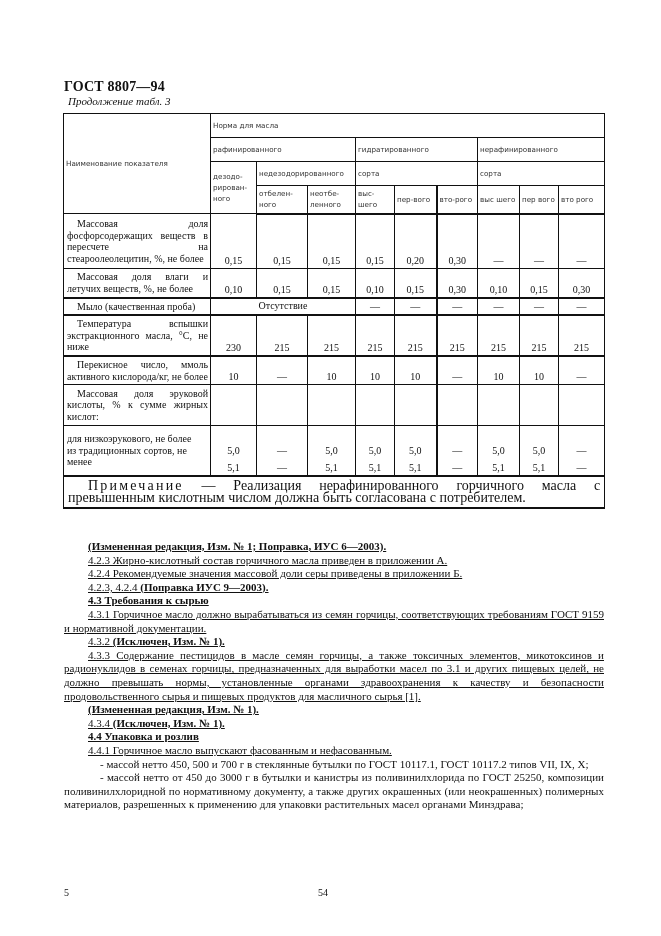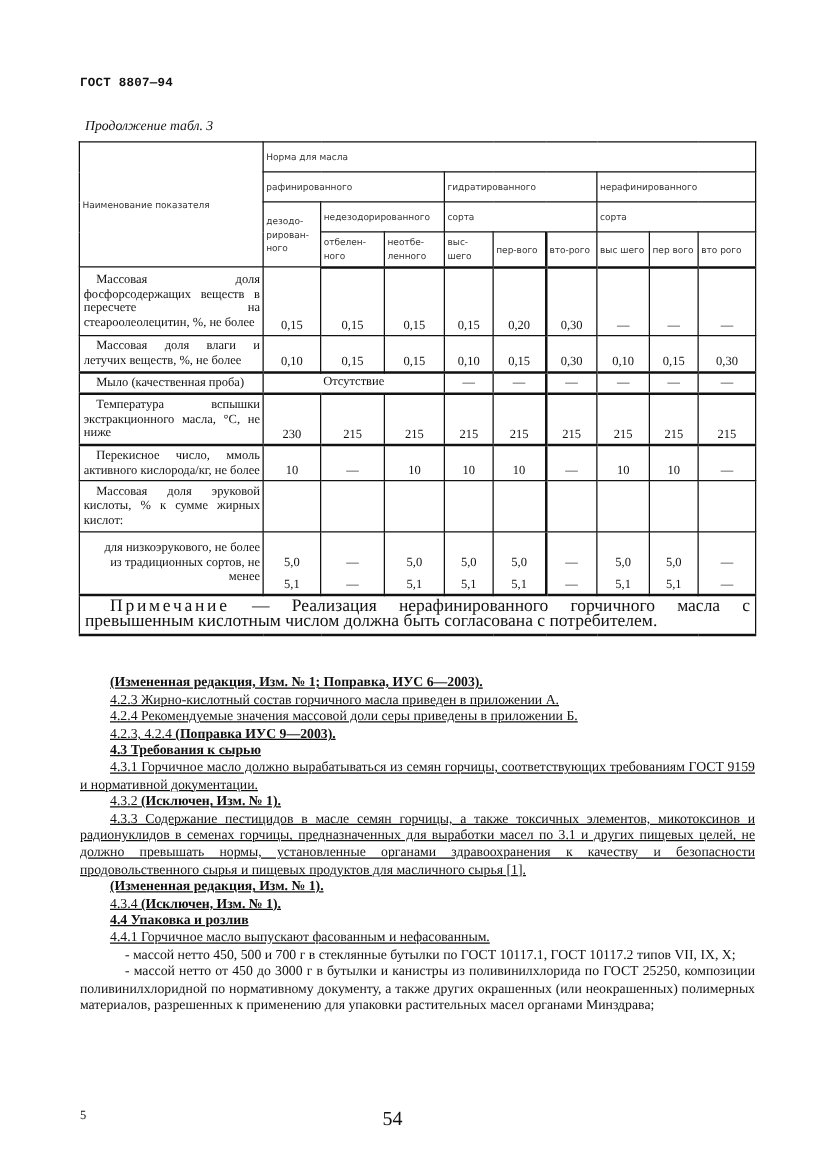--- a/index.html
+++ b/index.html
@@ -1,37 +1,37 @@
 <!DOCTYPE html>
 <html><head>
 <meta charset="utf-8">
 <style>
   html, body { margin: 0; padding: 0; background: #ffffff; }
   body { width: 661px; height: 936px; position: relative; overflow: hidden;
          font-family: "Liberation Serif", "DejaVu Serif", serif; color: #111; }
-  .doc-id { position: absolute; left: 64px; top: 62px; font-weight: bold; font-size: 10px; letter-spacing: 0.2px; font-family: Liberation Mono, monospace; }
+  .doc-id { position: absolute; left: 64px; top: 79px; font-weight: bold; font-size: 14px; letter-spacing: 0.2px; }
   .cont { position: absolute; left: 68px; top: 95px; font-style: italic; font-size: 11px; }
   table.spec { position: absolute; left: 63px; top: 113px; width: 541px; border-collapse: collapse; table-layout: fixed; font-size: 10px; }
   table.spec td, table.spec th { border: 1px solid #111; padding: 0 2px; font-weight: normal; vertical-align: middle; }
   table.spec th { font-family: "DejaVu Sans", sans-serif; font-size: 7.2px; color: #333; text-align: left; line-height: 11px; }
   table.spec thead tr:last-child th { border-bottom: 2px solid #111; }
   table.spec td.name { text-align: justify; line-height: 11.5px; padding: 2px 2px 2px 3px; }
   table.spec td.name .first { text-indent: 10px; display:block; }
   table.spec td.val { text-align: center; vertical-align: bottom; padding-bottom: 2px; font-size: 10px; }
   table.spec tr.sep td { border-top: 2px solid #111; }
   .thick-l { border-left: 2px solid #111 !important; }
   td.note { text-align: justify; line-height: 12px; padding: 3px 4px !important; font-size: 14px; border-bottom: 2px solid #111 !important; }
   .spaced { letter-spacing: 2.2px; }
   .body-text { position: absolute; left: 64px; top: 540px; width: 540px; font-size: 11px; line-height: 13.6px; }
   .body-text p { margin: 0; text-align: justify; }
   .body-text p.ind { text-indent: 24px; text-decoration: underline; }
   .body-text p.ind2 { text-indent: 36px; }
   .b { font-weight: bold; }
   .footer-left { position: absolute; left: 64px; top: 887px; font-size: 10px; }
-  .footer-center { position: absolute; left: 306px; top: 887px; font-size: 16px; }
+  .footer-center { position: absolute; left: 318px; top: 887px; font-size: 10px; }
   .lines { display:block; }
 </style>
 </head>
 <body>
 
 <div class="doc-id">ГОСТ 8807—94</div>
 <div class="cont">Продолжение табл. 3</div>
 
 <table class="spec">
   <colgroup>
@@ -150,21 +150,21 @@
       <td class="val"></td>
       <td class="val"></td>
       <td class="val"></td>
       <td class="val"></td>
       <td class="val thick-l"></td>
       <td class="val"></td>
       <td class="val"></td>
       <td class="val"></td>
     </tr>
     <tr style="height:50px">
-      <td class="name" style="text-align:right;">
+      <td class="name" style="text-align:left;">
         <span class="lines">для низкоэрукового, не более</span>
         <span class="lines">из традиционных сортов, не менее</span>
       </td>
       <td class="val">
           <span class="lines">5,0</span>
           <span class="lines" style="margin-top:6px">5,1</span>
         </td>
       <td class="val">
           <span class="lines">—</span>
           <span class="lines" style="margin-top:6px">—</span>

